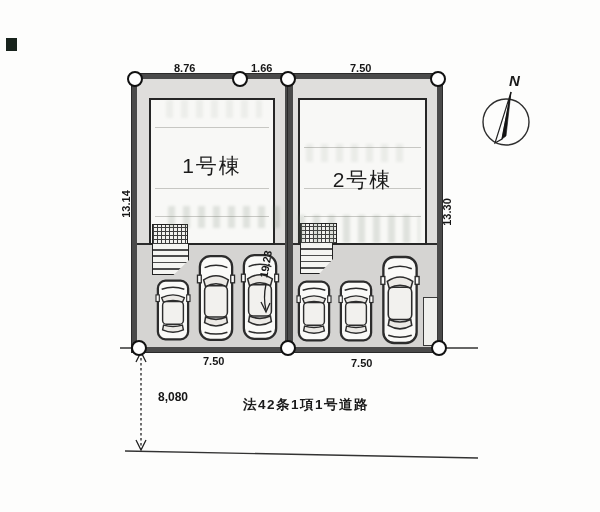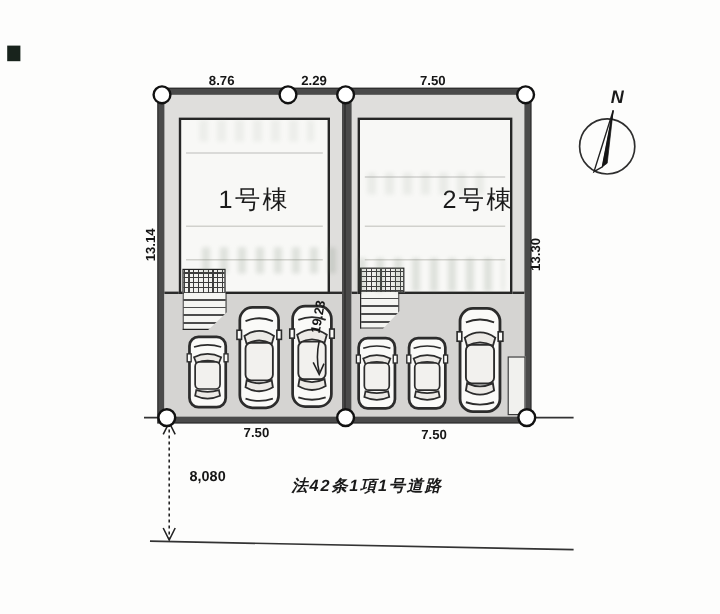--- a/index.html
+++ b/index.html
@@ -17,21 +17,21 @@
   .hatch{position:absolute;border:1.5px solid #222;background:
       repeating-linear-gradient(0deg,#3d3d3d 0 1px,transparent 1px 4px),
       repeating-linear-gradient(90deg,#3d3d3d 0 1px,transparent 1px 4px),#f2f2ef;}
   .steps{position:absolute;border:1.5px solid #222;border-top:none;background:
       repeating-linear-gradient(180deg,#f5f5f2 0 5px,#4c4c4c 5px 6.5px);
       clip-path:polygon(0 0,100% 0,100% 52%,58% 100%,0 100%);}
   .marker{position:absolute;width:12px;height:12px;border:2px solid #111;border-radius:50%;
           background:#fff;transform:translate(-50%,-50%);}
   .dim{position:absolute;font-size:11px;font-weight:600;color:#161616;white-space:nowrap;}
   .dim-rot{transform:rotate(-90deg);transform-origin:center;}
-  .road-label{position:absolute;font-size:13.5px;font-weight:700;letter-spacing:1.5px;color:#1a1a1a;white-space:nowrap;font-style:italic;}
+  .road-label{position:absolute;font-size:13.5px;font-weight:700;letter-spacing:1.5px;color:#1a1a1a;white-space:nowrap;}
   .artifact{position:absolute;left:6px;top:38px;width:11px;height:13px;background:#18231c;}
   .bleed{position:absolute;opacity:.32;filter:blur(1.6px);background:
       repeating-linear-gradient(90deg,rgba(106,122,103,.55) 0 7px,transparent 7px 15px);
       border-radius:2px;}
   .wstrip{position:absolute;background:#f1f1ee;border:1.5px solid #3a3a3a;}
   svg{position:absolute;overflow:visible;}
   text{font-family:"Liberation Sans","DejaVu Sans",sans-serif;}
 </style>
 </head>
 <body>
@@ -88,21 +88,21 @@
 
   <div class="lot-outer" style="left:288px;top:74px;width:154px;height:278px;">
     <div class="lot-inner"></div>
   </div>
   <div class="parking" style="left:293px;top:244px;width:144px;height:103px;"></div>
   <div class="abs" style="left:293px;top:243px;width:144px;height:1.5px;background:#2c2c2c;"></div>
   <div class="building" style="left:298px;top:98px;width:125px;height:143px;">
     <div class="bline" style="top:47px;"></div>
     <div class="bline" style="top:88px;"></div>
     <div class="bline" style="top:116px;"></div>
-    <div class="blabel" style="top:52px;padding-left:36px;">2号棟</div>
+    <div class="blabel" style="top:66px;">2号棟</div>
   </div>
   <div class="hatch" style="left:300px;top:223px;width:35px;height:19px;"></div>
   <div class="steps" style="left:300px;top:243px;width:31px;height:30px;"></div>
   <div class="wstrip" style="left:423px;top:297px;width:13px;height:47px;"></div>
 
   <div class="bleed" style="left:168px;top:206px;width:112px;height:22px;"></div>
   <div class="bleed" style="left:298px;top:215px;width:122px;height:28px;"></div>
   <div class="bleed" style="left:306px;top:144px;width:100px;height:18px;opacity:.18;"></div>
   <div class="bleed" style="left:166px;top:100px;width:96px;height:18px;opacity:.15;"></div>
 
@@ -127,21 +127,21 @@
 
   <div class="marker" style="left:135px;top:79px;"></div>
   <div class="marker" style="left:240px;top:79px;"></div>
   <div class="marker" style="left:288px;top:79px;"></div>
   <div class="marker" style="left:438px;top:79px;"></div>
   <div class="marker" style="left:139px;top:348px;"></div>
   <div class="marker" style="left:288px;top:348px;"></div>
   <div class="marker" style="left:439px;top:348px;"></div>
 
   <div class="dim" style="left:174px;top:62px;">8.76</div>
-  <div class="dim" style="left:251px;top:62px;">2.29</div>
+  <div class="dim" style="left:251px;top:62px;">1.66</div>
   <div class="dim" style="left:350px;top:62px;">7.50</div>
   <div class="dim dim-rot" style="left:112px;top:198px;">13.14</div>
   <div class="dim dim-rot" style="left:433px;top:206px;">13.30</div>
   <div class="dim" style="left:252px;top:258px;transform:rotate(-80deg);">19.23</div>
   <svg class="abs" style="left:258px;top:282px;width:20px;height:34px;">
     <path d="M8,2 Q5,16 8,28" fill="none" stroke="#222" stroke-width="1.3"></path>
     <path d="M3,20 L8,30 L12,21" fill="none" stroke="#222" stroke-width="1.3"></path>
   </svg>
   <div class="dim" style="left:203px;top:355px;">7.50</div>
   <div class="dim" style="left:351px;top:357px;">7.50</div>

